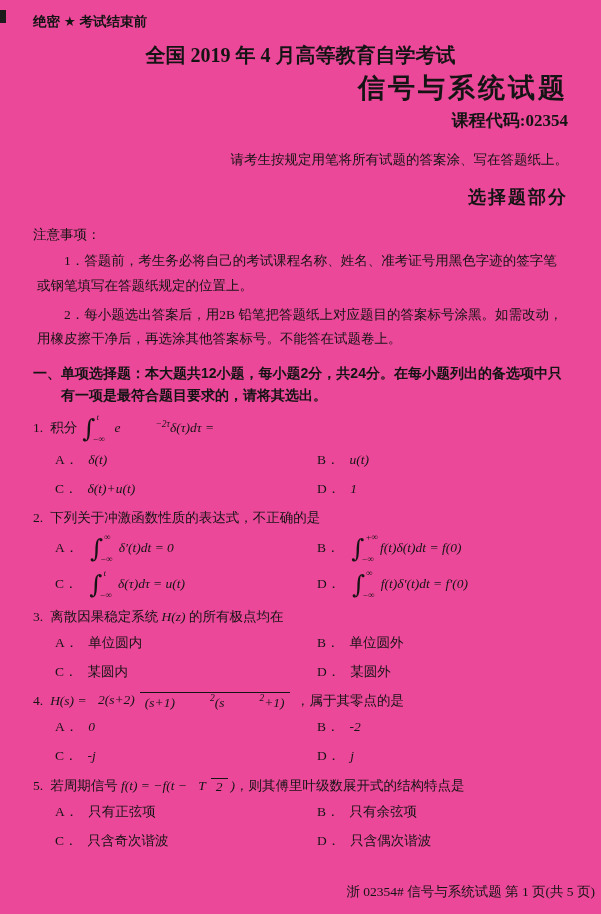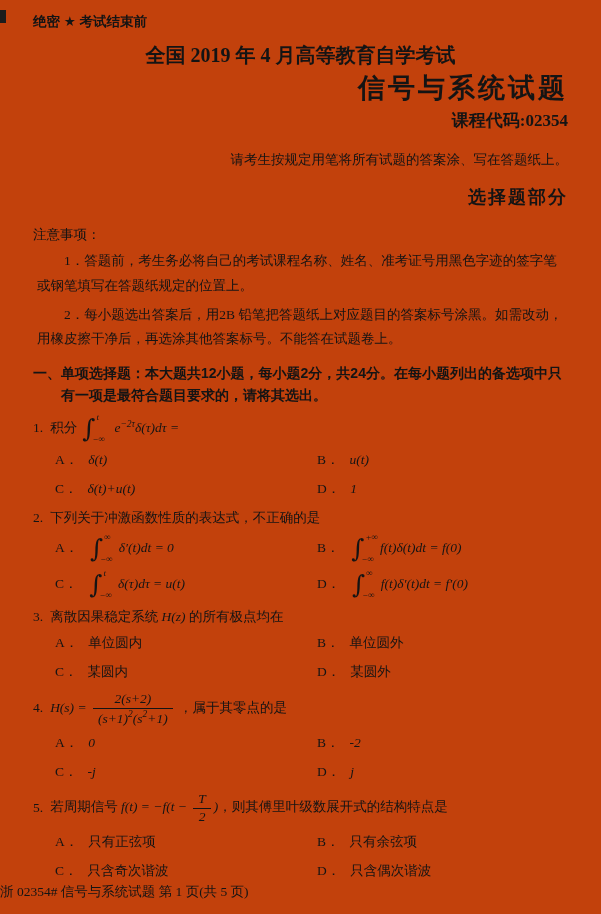--- a/index.html
+++ b/index.html
@@ -1,21 +1,21 @@
 <!DOCTYPE html>
 <html><head>
 <meta charset="utf-8">
 <style>
   html,body{margin:0;padding:0;background:#ffffff;}
   .page{
     position:relative;
     width:601px;height:914px;
     box-sizing:border-box;
     padding:12px 33px 30px 33px;
-    background:#c2410c;
+    background:#ec4899;
     color:#141414;
     font-family:"Liberation Serif","DejaVu Serif",serif;
     font-size:13.5px;
     line-height:1.5;
     overflow:hidden;
   }
   .scan-artifact{position:absolute;left:0;top:10px;width:6px;height:13px;background:#1c1c1c;}
   .secrecy{font-weight:700;font-size:13.5px;font-family:"Liberation Sans","DejaVu Sans",sans-serif;}
   .title1{text-align:center;font-size:20px;font-weight:700;margin-top:10px;line-height:1.3;}
   .title2{text-align:right;font-size:27px;font-weight:700;letter-spacing:3px;margin-top:3px;line-height:1.3;font-family:"Liberation Sans","DejaVu Sans",sans-serif;}
@@ -32,35 +32,35 @@
     padding-left:2em;text-indent:-2em;
     line-height:1.6;
   }
   .q{margin-top:7px;}
   .stem{line-height:1.5;}
   .qnum{margin-right:7px;}
   .opts{display:grid;grid-template-columns:262px auto;margin-left:22px;row-gap:5px;margin-top:4px;}
   .opt{display:flex;align-items:center;min-height:24px;}
   .olabel{margin-right:10px;white-space:nowrap;}
   .math{font-family:"Liberation Serif","DejaVu Serif",serif;font-style:italic;}
-  .math sup{font-size:9.5px;}
+  .math sup{font-size:9.5px;margin-left:35px;}
   .opt-cn{font-style:normal;}
   
   .int{display:inline-flex;align-items:center;vertical-align:middle;margin:0 2px;}
   .int-sym{font-size:25px;line-height:1;font-style:normal;font-family:"DejaVu Serif",serif;}
   .int-lims{display:flex;flex-direction:column;justify-content:space-between;height:31px;font-size:9px;line-height:1;margin-left:1px;font-style:italic;}
   .int-up{align-self:flex-start;}
   .int-lo{transform:translateX(-4px);}
   
-  .frac{display:inline-flex;flex-direction:column;text-align:center;vertical-align:middle;margin:0 3px;line-height:1.25;}
+  .frac{display:inline-flex;flex-direction:row;text-align:center;vertical-align:middle;margin:0 3px;line-height:1.25;}
   .fden{border-top:1.3px solid #141414;}
   .fnum,.fden{padding:0 5px;}
   .footer{
-    position:absolute;left:0;right:16px;bottom:12px;
-    text-align:left;font-size:13.5px;
+    position:absolute;left:0;right:6px;bottom:12px;
+    text-align:right;font-size:13.5px;
   }
 </style>
 </head>
 <body>
 
 <div class="page">
   <div class="scan-artifact"></div>
 
   <div class="secrecy">绝密 ★ 考试结束前</div>
   <div class="title1">全国 2019 年 4 月高等教育自学考试</div>

